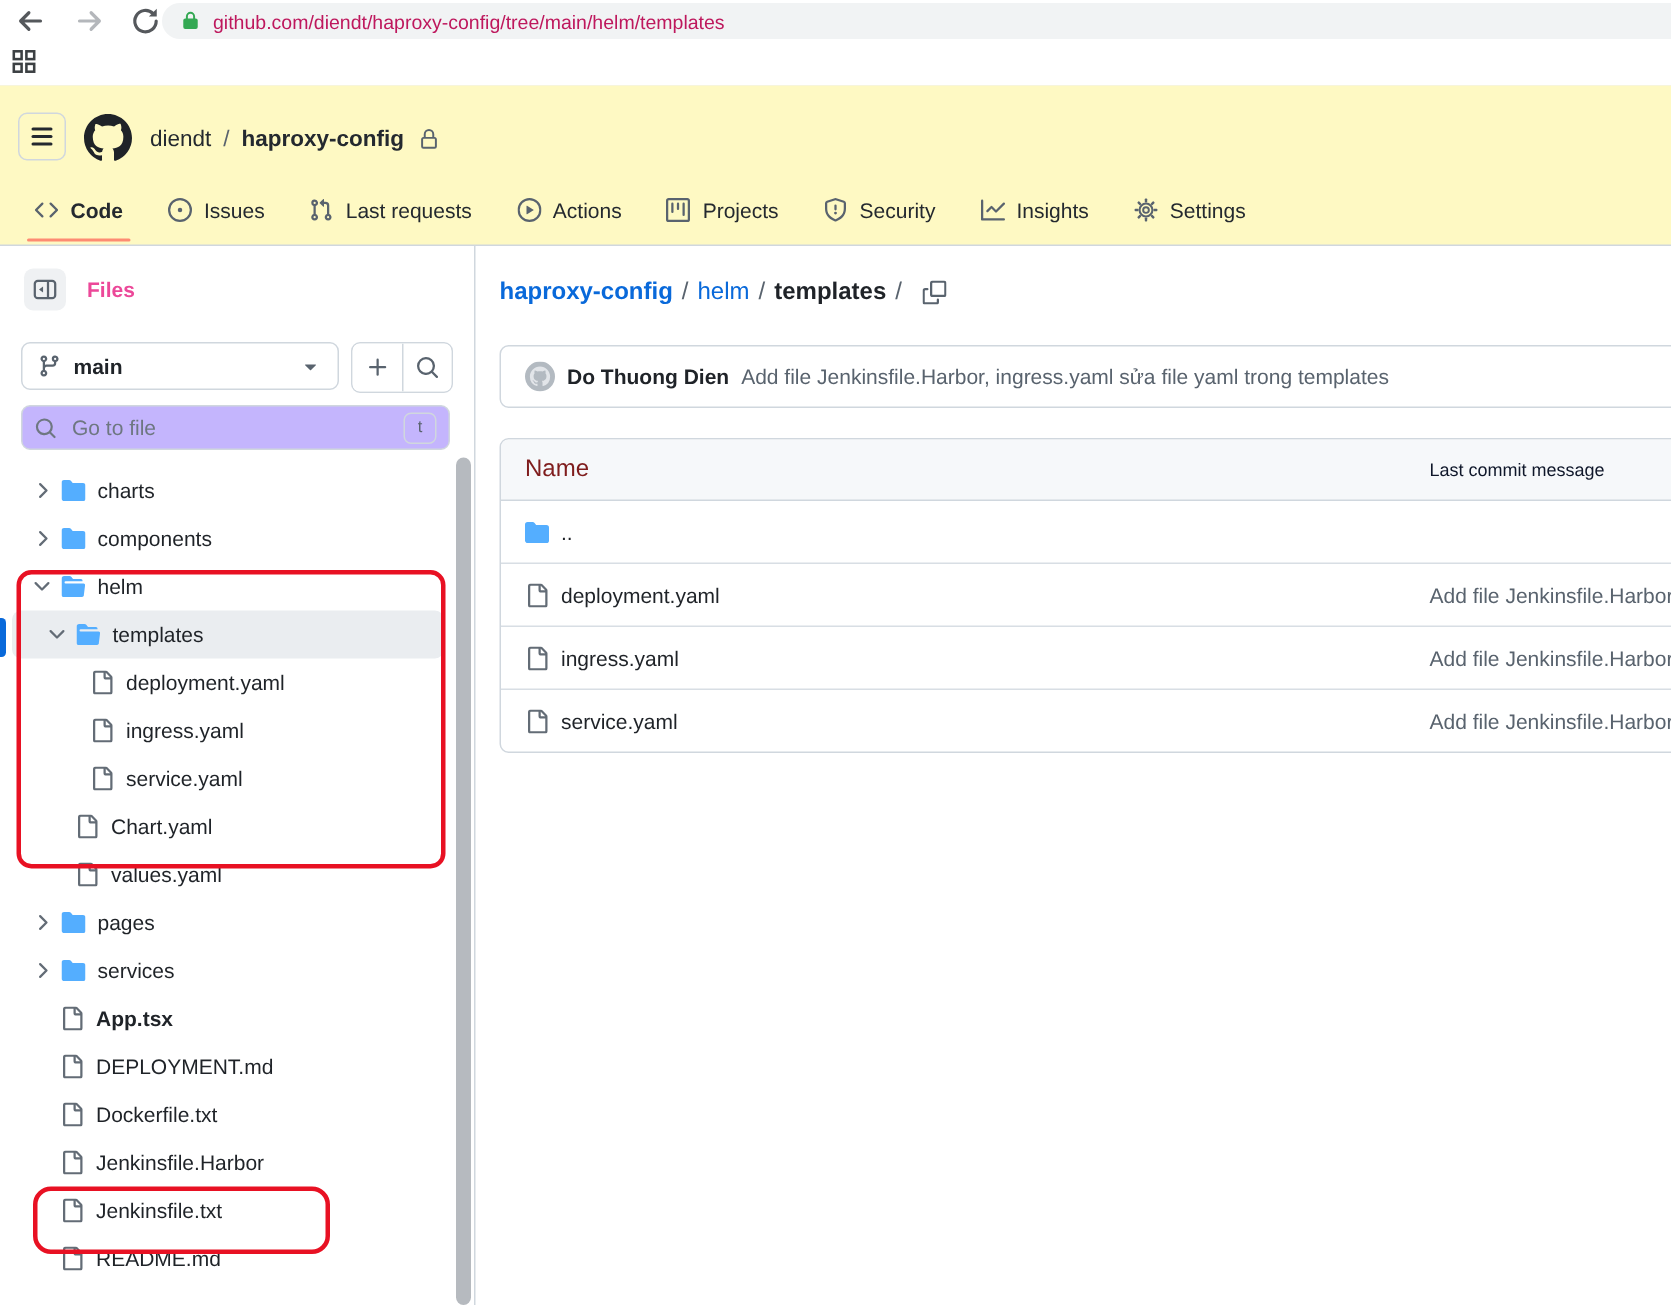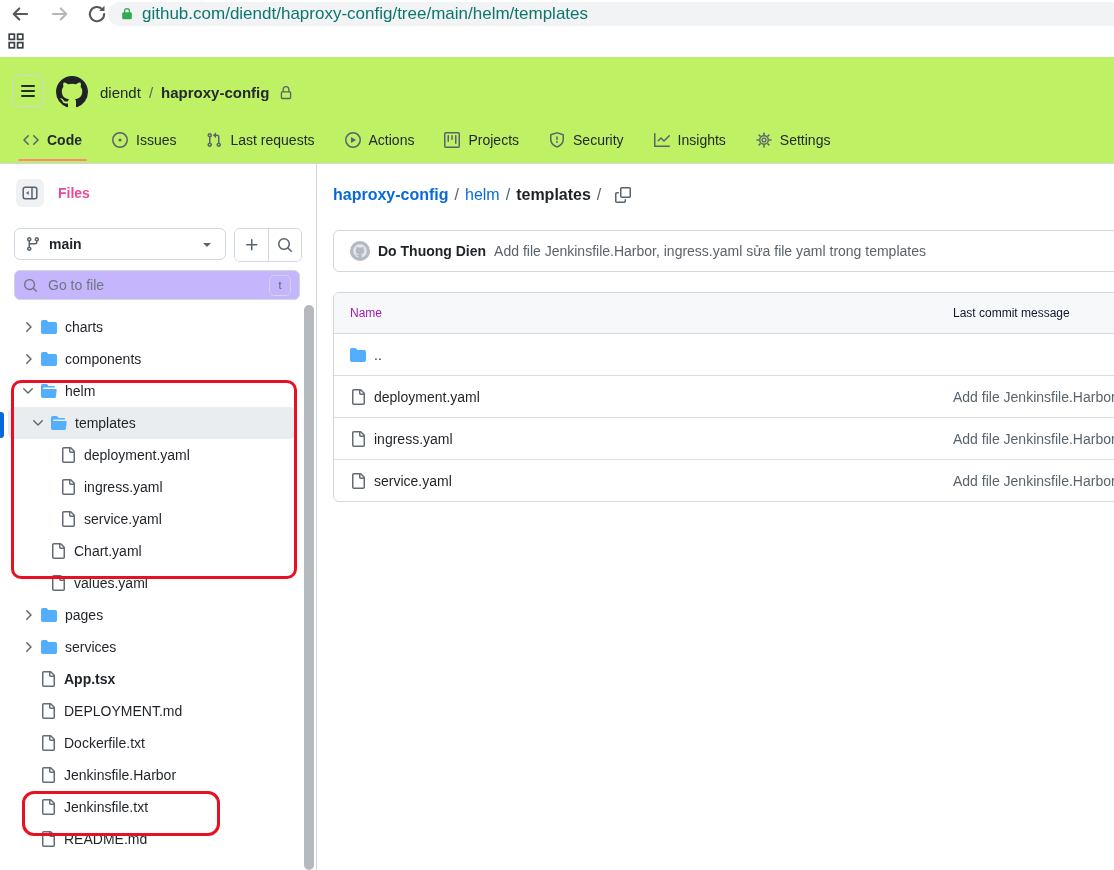--- a/index.html
+++ b/index.html
@@ -7,26 +7,26 @@
        font-family:"Liberation Sans",sans-serif;color:#1f2328;}
 
   
   .chrome{position:absolute;top:0;left:0;width:1114px;height:57px;background:#fff;border-bottom:1px solid #e1e3e6;}
   .chrome-toolbar{position:absolute;top:0;left:0;height:29px;width:1114px;}
   .nav-btn{position:absolute;top:4px;width:20px;height:20px;}
   .btn-back{left:10px;} .btn-fwd{left:50px;} .btn-refresh{left:87px;}
   .omnibox{position:absolute;left:108px;top:2px;height:24px;width:1020px;background:#f1f3f4;border-radius:13px;
            display:flex;align-items:center;padding-left:12px;}
   .omnibox .lock{margin-right:8px;display:flex;}
-  .omnibox .url{font-size:17px;color:#0f766e;white-space:nowrap;}
+  .omnibox .url{font-size:13px;color:#be185d;white-space:nowrap;}
   .bookmarks-bar{position:absolute;top:29px;left:0;height:27px;width:1114px;}
   .grid-icon{position:absolute;left:8px;top:4px;}
 
   
-  .gh-header{position:absolute;top:57px;left:0;width:1114px;height:106px;background:#bef264;border-bottom:1px solid #d0d7de;}
+  .gh-header{position:absolute;top:57px;left:0;width:1114px;height:106px;background:#fef9c3;border-bottom:1px solid #d0d7de;}
   .hamburger{position:absolute;left:12px;top:18px;width:32px;height:32px;border:1px solid #d0d7de;border-radius:6px;
              background:transparent;display:flex;align-items:center;justify-content:center;flex-direction:column;gap:3px;}
   .hamburger i{display:block;width:14px;height:2px;background:#24292f;border-radius:1px;}
   .gh-logo{position:absolute;left:56px;top:19px;}
   .repo-title{position:absolute;left:100px;top:27px;font-size:15px;display:flex;align-items:center;gap:8px;white-space:nowrap;}
   .repo-title .sep{color:#59636e;}
   .repo-title .owner{color:#24292f;}
   .repo-title .repo{color:#24292f;font-weight:700;}
   .repo-title .lock-i{display:flex;margin-left:2px;}
   .tabs{position:absolute;left:8px;top:62px;height:42px;display:flex;align-items:stretch;}
@@ -73,21 +73,21 @@
   .bc-dir{color:#0969da;}
   .bc-sep{color:#59636e;}
   .bc-current{color:#1f2328;font-weight:700;}
   .bc-copy{margin-left:8px;display:flex;cursor:pointer;}
   .commit-bar{position:absolute;left:16px;top:66px;width:1060px;height:42px;border:1px solid #d0d7de;border-radius:6px;background:#fff;
               display:flex;align-items:center;padding:0 16px;box-sizing:border-box;gap:8px;}
   .commit-author{font-size:14px;font-weight:700;color:#1f2328;white-space:nowrap;}
   .commit-msg{font-size:14px;color:#59636e;white-space:nowrap;}
   .file-table{position:absolute;left:16px;top:128px;width:1060px;border:1px solid #d0d7de;border-radius:6px;background:#fff;overflow:hidden;}
   .ft-head{height:40px;background:#f6f8fa;border-bottom:1px solid #d0d7de;position:relative;display:flex;align-items:center;}
-  .ft-head .h-name{font-size:12px;color:#a21caf;padding-left:16px;}
+  .ft-head .h-name{font-size:16px;color:#7f1d1d;padding-left:16px;}
   .ft-head .h-msg{position:absolute;left:619px;font-size:12px;color:#0f172a;}
   .ft-row{height:41px;position:relative;display:flex;align-items:center;border-bottom:1px solid #d8dee4;}
   .ft-row:last-child{border-bottom:none;}
   .ft-row .r-icon{margin-left:16px;width:16px;height:16px;display:flex;flex:0 0 auto;}
   .ft-row .r-name{margin-left:8px;font-size:14px;color:#1f2328;}
   .ft-row .r-msg{position:absolute;left:619px;font-size:14px;color:#59636e;white-space:nowrap;}
 
   
   .annot{position:absolute;border:3px solid #e81123;background:transparent;pointer-events:none;}
   .annot-1{left:11px;top:380px;width:280px;height:193px;border-radius:10px;}

